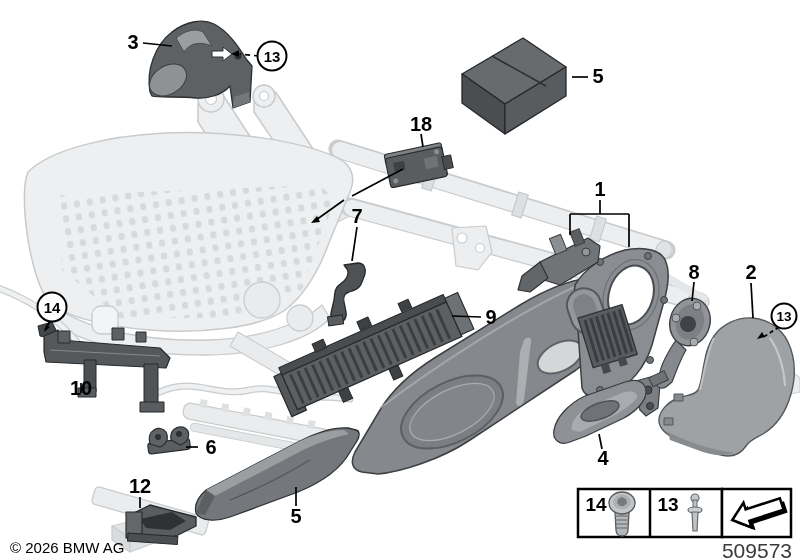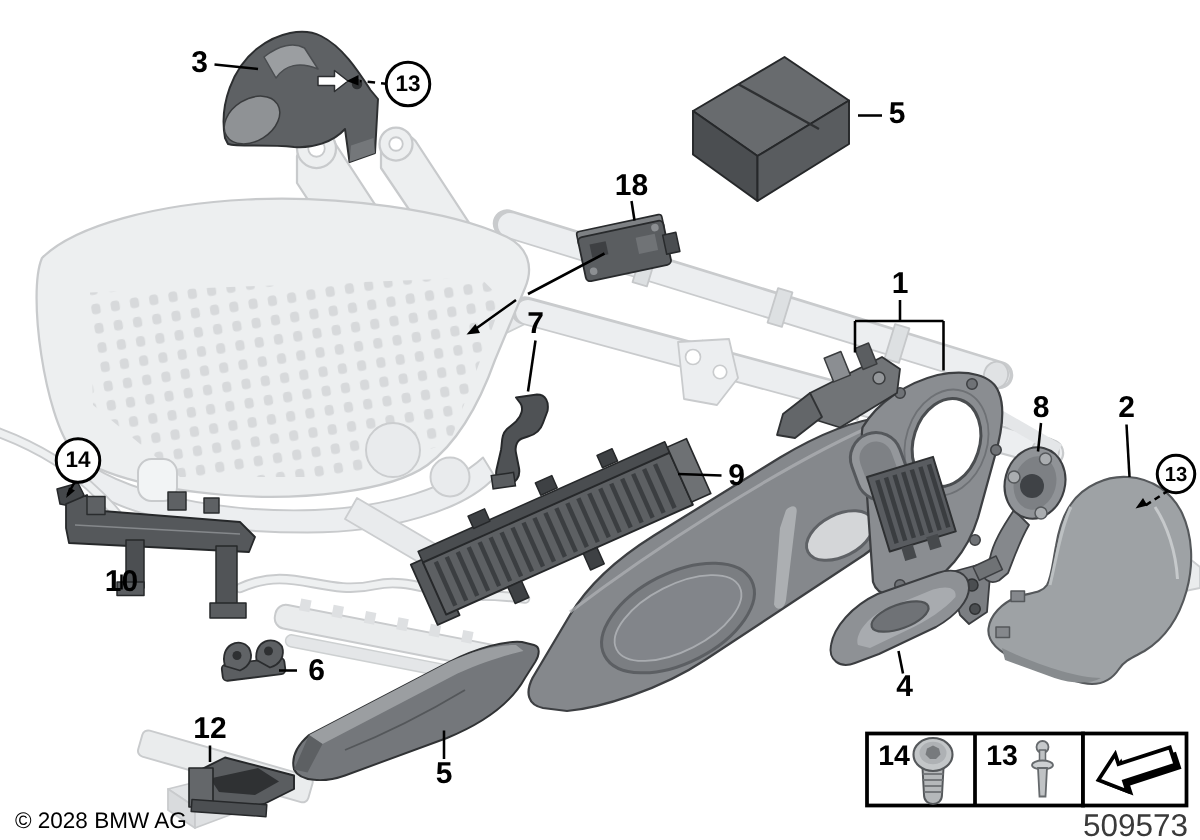--- a/index.html
+++ b/index.html
@@ -353,16 +353,16 @@
 <div class="callout circled" style="left:52px;top:307px">14</div>
 <div class="callout" style="left:81px;top:388px">10</div>
 <div class="callout" style="left:211px;top:447px">6</div>
 <div class="callout" style="left:140px;top:486px">12</div>
 <div class="callout" style="left:296px;top:516px">5</div>
 <div class="callout" style="left:603px;top:458px">4</div>
 
 <div class="legend-num" style="left:596px;top:505px">14</div>
 <div class="legend-num" style="left:668px;top:505px">13</div>
 
-<div class="copyright">© 2028 BMW AG</div>
+<div class="copyright">© 2026 BMW AG</div>
 <div class="diagram-number">509573</div>
 
 </div>
 
 </body></html>

